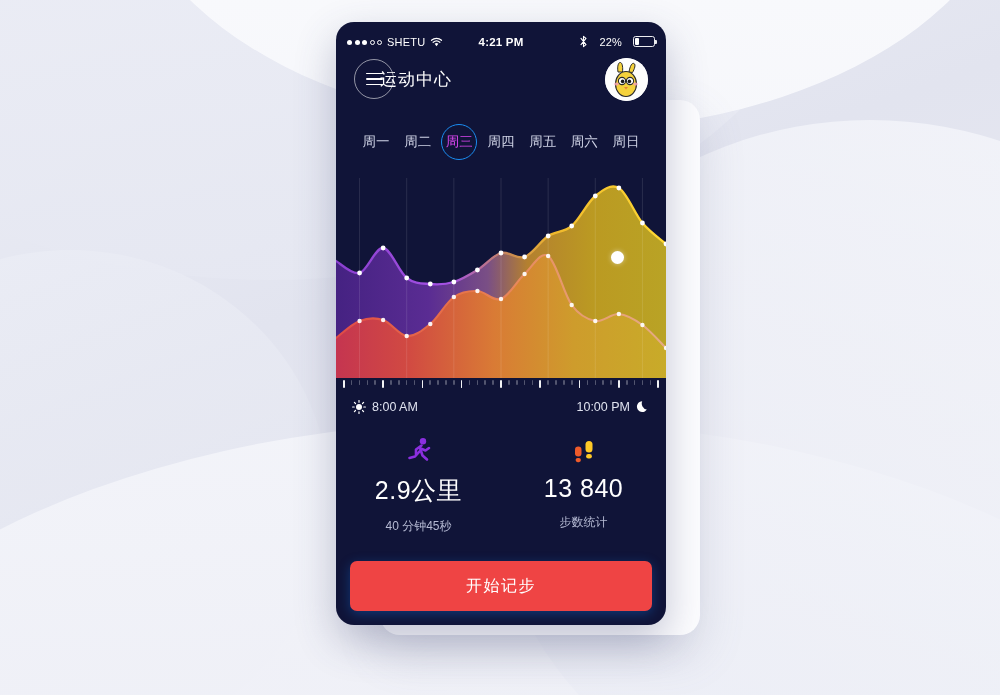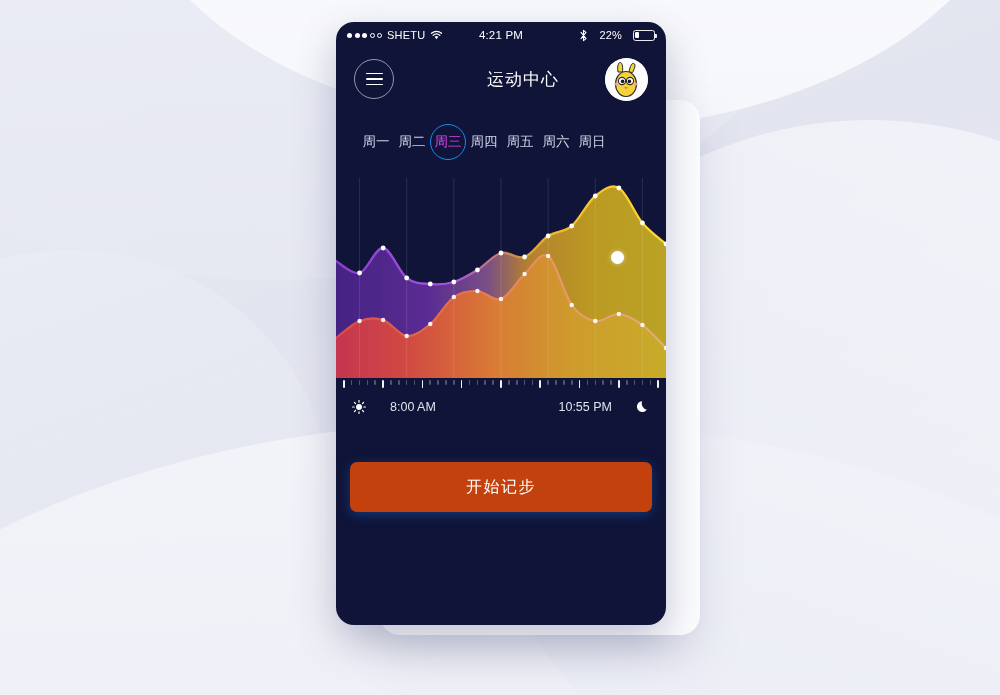--- a/index.html
+++ b/index.html
@@ -75,35 +75,35 @@
     border-radius: 18px;
     overflow: hidden;
     box-shadow: 0 16px 40px rgba(60,65,110,.30);
   }
 
   
   #status-bar {
     position: relative;
     height: 26px;
     display: flex;
-    align-items: center;
+    align-items: flex-end;
     padding: 0 11px;
     color: #ffffff;
     font-size: 11px;
     letter-spacing: .2px;
   }
   .sb-left, .sb-right {
     display: flex; align-items: center; gap: 5px;
     flex: 1;
   }
   .sb-right { justify-content: flex-end; gap: 11px; }
   .sb-center {
     position: absolute; left: 0; right: 0;
     text-align: center;
-    font-size: 11.5px; font-weight: normal;
+    font-size: 11.5px; font-weight: bold;
     pointer-events: none;
   }
   .dots { display: flex; align-items: center; gap: 2.5px; }
   .dot {
     width: 5px; height: 5px; border-radius: 50%;
     background: #ffffff;
   }
   .dot.hollow {
     background: transparent;
     border: 1px solid #ffffff;
@@ -153,42 +153,42 @@
   }
   #menu-button span {
     display: block;
     width: 17px; height: 1.6px;
     background: #ffffff;
     border-radius: 1px;
   }
   #page-title {
     position: absolute;
     left: 0; right: 0;
-    text-align: center;
+    text-align: left;
     color: #ffffff;
     font-size: 17px;
     letter-spacing: 1px;
     pointer-events: none;
     padding-left: 44px;
   }
   #avatar {
     width: 43px; height: 43px;
     border-radius: 50%;
     background: #ffffff;
     overflow: hidden;
     position: relative;
     cursor: pointer;
     z-index: 2;
   }
   #avatar svg { display: block; width: 100%; height: 100%; }
 
   
   #weekday-tabs {
     display: flex;
-    justify-content: flex-start;
+    justify-content: space-between;
     padding: 12px 22px 0 22px;
     margin-top: 2px;
   }
   .day-tab {
     width: 36px; height: 36px;
     display: flex; align-items: center; justify-content: center;
     border-radius: 50%;
     color: #cfd3e6;
     font-size: 13.5px;
     cursor: pointer;
@@ -240,21 +240,21 @@
 
   
   #time-row {
     display: flex;
     align-items: center;
     justify-content: space-between;
     padding: 7px 16px 0 16px;
     color: #dfe2ef;
     font-size: 12.5px;
   }
-  .time-item { display: flex; align-items: flex-end; gap: 24px; }
+  .time-item { display: flex; align-items: flex-end; gap: 6px; }
   .sun-icon, .moon-icon { width: 14px; height: 14px; display: block; }
 
   
   #stats-row {
     display: flex;
     margin-top: 22px;
   }
   .stat-col {
     flex: 1;
     display: flex;
@@ -273,21 +273,21 @@
     color: #b6bbd4;
     font-size: 12px;
     margin-top: 11px;
   }
 
   
   #cta-wrap { padding: 0 14px; margin-top: 26px; }
   #start-button {
     width: 100%;
     height: 50px;
-    background: #c2410c;
+    background: #ef4444;
     border: none;
     border-radius: 7px;
     color: #ffffff;
     font-size: 16px;
     letter-spacing: 1.5px;
     font-family: "Liberation Sans", sans-serif;
     cursor: pointer;
     box-shadow: 0 3px 12px rgba(19,121,232,.35);
   }
 </style>
@@ -524,27 +524,52 @@
           <line x1="11.8" y1="7" x2="13.4" y2="7"></line>
           <line x1="2.4" y1="2.4" x2="3.5" y2="3.5"></line>
           <line x1="10.5" y1="10.5" x2="11.6" y2="11.6"></line>
           <line x1="2.4" y1="11.6" x2="3.5" y2="10.5"></line>
           <line x1="10.5" y1="3.5" x2="11.6" y2="2.4"></line>
         </g>
       </svg>
       <span>8:00 AM</span>
     </div>
     <div class="time-item">
-      <span>10:55 PM</span>
+      <span>10:00 PM</span>
       <svg class="moon-icon" viewBox="0 0 14 14">
         <path d="M10.8 9.6 A5.4 5.4 0 1 1 6.2 1.2 A6.2 6.2 0 0 0 10.8 9.6 Z" fill="#fff"></path>
       </svg>
     </div>
   </div>
 
   <div id="stats-row">
+    <div class="stat-col">
+      <div class="stat-icon">
+        <svg width="26" height="28" viewBox="0 0 26 28">
+          <circle cx="17" cy="4.2" r="3.2" fill="#8b2fe0"></circle>
+          <path d="M15.5 8.5 L10 12.5 L10 17.5" stroke="#8b2fe0" stroke-width="2.6" fill="none" stroke-linecap="round" stroke-linejoin="round"></path>
+          <path d="M13.5 11 L19.5 13.5 L23 11" stroke="#8b2fe0" stroke-width="2.6" fill="none" stroke-linecap="round" stroke-linejoin="round"></path>
+          <path d="M14.5 12.5 L16.5 18.5 L21 22.5" stroke="#8b2fe0" stroke-width="2.6" fill="none" stroke-linecap="round" stroke-linejoin="round"></path>
+          <path d="M13.5 14.5 L9 19.5 L3.5 21" stroke="#8b2fe0" stroke-width="2.6" fill="none" stroke-linecap="round" stroke-linejoin="round"></path>
+        </svg>
+      </div>
+      <div class="stat-value">2.9公里</div>
+      <div class="stat-label">40 分钟45秒</div>
+    </div>
+    <div class="stat-col">
+      <div class="stat-icon">
+        <svg width="26" height="28" viewBox="0 0 26 28">
+          <rect x="4" y="9.5" width="6.5" height="10" rx="3.2" fill="#ef5b2a"></rect>
+          <rect x="4.6" y="21" width="5.3" height="4.2" rx="2.1" fill="#ef5b2a"></rect>
+          <rect x="14.5" y="4" width="7" height="11.5" rx="3.5" fill="#ffc927"></rect>
+          <rect x="15.1" y="17" width="5.8" height="4.4" rx="2.2" fill="#ffc927"></rect>
+        </svg>
+      </div>
+      <div class="stat-value">13 840</div>
+      <div class="stat-label">步数统计</div>
+    </div>
   </div>
 
   <div id="cta-wrap">
     <button id="start-button">开始记步</button>
   </div>
 
 </div>
 
 </body></html>

